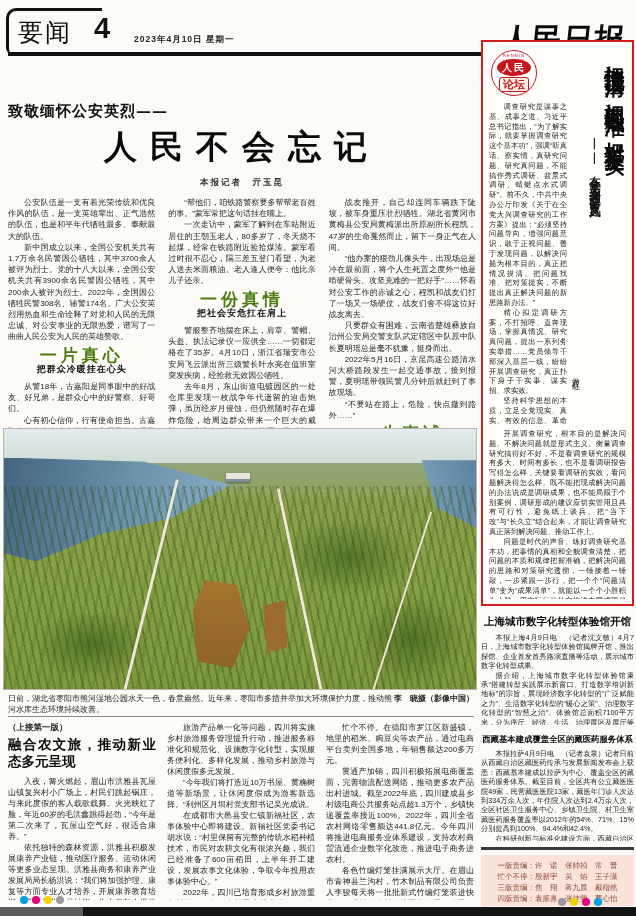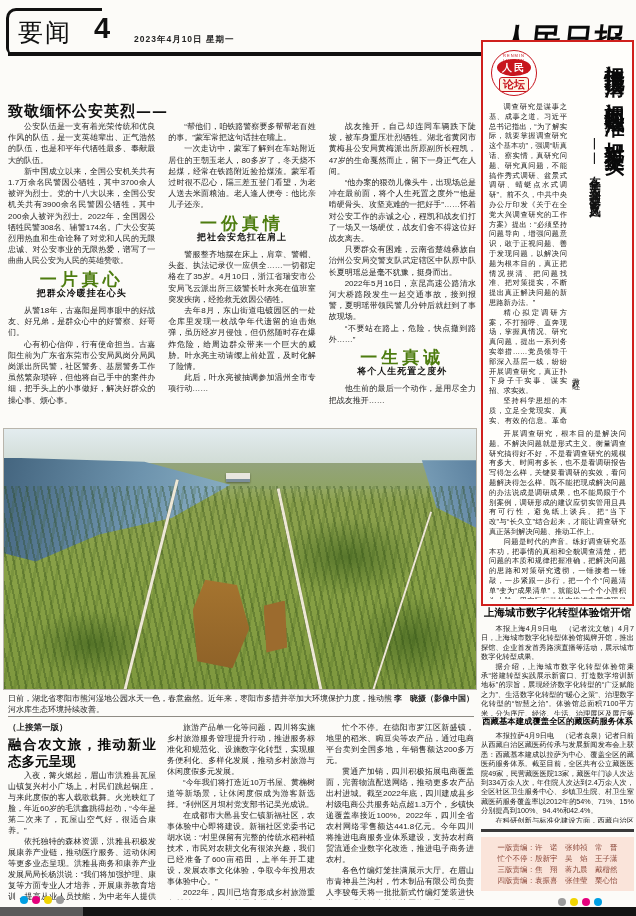--- a/index.html
+++ b/index.html
@@ -41,40 +41,40 @@
   .ph-dirt2 { position:absolute; left:55%; bottom:14%; width:5%; height:20%; background:#9c6b2e; clip-path:polygon(0 10%,90% 0,100% 90%,12% 100%); }
   .ph-build { position:absolute; left:47%; top:17%; width:24px; height:9px; background:#e8e6df; border-bottom:3px solid #7b8e9a; box-shadow:0 1px 2px rgba(0,0,0,.4); }
   .caption { position:absolute; left:8px; top:694px; width:466px; font-size:8px; line-height:10.5px; color:#222; }
   .caption .credit { float:right; font-weight:bold; }
 
   
   .bl-rule { position:absolute; left:8px; top:716px; width:466px; height:1px; background:#8e8b84; }
   .bottom-section { position:absolute; left:8px; top:722px; width:466px; height:178px; overflow:hidden; display:flex; gap:11px; }
   .bcol { flex:1; font-size:8px; line-height:11px; color:#1e1e1e; text-align:justify; overflow:hidden; }
   .cont-note { font-size:8.5px; font-weight:bold; margin-bottom:3px; }
-  .cont-title { font-size:13.5px; font-weight:bold; line-height:17px; margin:2px 0 0; color:#0a0a0a; }
+  .cont-title { font-size:13.5px; font-weight:bold; line-height:17px; margin:2px 0 6px; color:#0a0a0a; }
   .dots { position:absolute; display:flex; gap:4px; }
   .dots-bl { left:20px; top:896px; }
   .dots-br { left:558px; top:898px; }
   .dot { width:8px; height:8px; border-radius:50%; }
 
   
   .right-col { position:absolute; left:481px; top:40px; width:153px; height:866px; overflow:hidden; }
   .forum-box { position:relative; width:153px; height:566px; border:2.5px solid #d0201d; background:#fffefb; overflow:hidden; }
   .forum-logo { position:absolute; left:8px; top:8px; width:46px; height:46px; border:1.5px solid #c8161e; border-radius:50%; background:#fff; }
   .forum-ring { position:absolute; top:2px; width:100%; text-align:center; font-size:4px; color:#c8161e; letter-spacing:1px; }
   .forum-seal { position:absolute; top:8px; left:5px; right:5px; height:17px; background:#c8161e; border-radius:50%; color:#fff; font-size:10px; font-weight:bold; text-align:center; line-height:17px; letter-spacing:2px; }
   .forum-lt { position:absolute; bottom:3px; left:7px; right:7px; text-align:center; color:#c8161e; font-weight:bold; font-size:11px; border:1px solid #c8161e; border-radius:3px; line-height:13px; background:#fdf3e4; }
   .forum-left { position:absolute; left:6px; top:60px; width:78px; height:322px; font-size:7.3px; line-height:9.8px; color:#222; text-align:justify; overflow:hidden; }
   .forum-title { position:absolute; right:3px; top:8px; height:384px; writing-mode:vertical-rl; font-size:20px; font-weight:bold; letter-spacing:3px; color:#0a0a0a; font-family:"DejaVu Sans",sans-serif; }
   .forum-sub { position:absolute; right:30px; top:96px; height:300px; writing-mode:vertical-rl; font-size:11.5px; font-weight:bold; letter-spacing:3px; color:#111; }
   .forum-author { position:absolute; right:52px; top:330px; writing-mode:vertical-rl; font-size:8px; color:#222; letter-spacing:2px; }
   .forum-bottom { position:absolute; left:6px; right:6px; bottom:5px; height:170px; font-size:7.3px; line-height:9.8px; color:#222; text-align:justify; overflow:hidden; }
 
-  .r-article { margin-top:0; }
+  .r-article { margin-top:9px; }
   .r-title { font-size:10.5px; font-weight:bold; text-align:center; color:#0a0a0a; white-space:nowrap; letter-spacing:0; }
   .r-title2 { font-size:8.4px; font-weight:bold; text-align:center; color:#0a0a0a; white-space:nowrap; }
   .r-body { margin-top:4px; font-size:7.2px; line-height:9.4px; color:#222; text-align:justify; overflow:hidden; }
   .r-body-sh { height:92px; }
   .r-body-xz { height:92px; }
   .r-divider { margin-top:6px; height:3px; background:#3a3a3a; }
   .editors { margin-top:5px; background:#fae4da; padding:5px 4px; font-size:7.5px; line-height:11px; color:#8c4a3c; text-align:center; }
 </style>
 </head>
 <body>
@@ -85,20 +85,22 @@
     <div class="hdr-bracket"></div>
     <div class="hdr-rule"></div>
     <div class="hdr-section">要闻</div>
     <div class="hdr-page">4</div>
     <div class="hdr-date">2023年4月10日 星期一</div>
     <div class="masthead">人民日报</div>
   </div>
 
   <div class="main-article">
     <div class="kicker">致敬缅怀公安英烈——</div>
+    <div class="headline">人民不会忘记</div>
+    <div class="byline">本报记者　亓玉昆</div>
     <div class="cols">
       <div class="col">
           <p class="pp">公安队伍是一支有着光荣传统和优良作风的队伍，是一支英雄辈出、正气浩然的队伍，也是和平年代牺牲最多、奉献最大的队伍。</p>
           <p class="pp">新中国成立以来，全国公安机关共有1.7万余名民警因公牺牲，其中3700余人被评为烈士。党的十八大以来，全国公安机关共有3900余名民警因公牺牲，其中200余人被评为烈士。2022年，全国因公牺牲民警308名、辅警174名。广大公安英烈用热血和生命诠释了对党和人民的无限忠诚、对公安事业的无限热爱，谱写了一曲曲人民公安为人民的英雄赞歌。</p>
           <div class="subhead">
             <div class="sh-main">一片真心</div>
             <div class="sh-sub">把群众冷暖挂在心头</div>
           </div>
           <p class="pp">从警18年，古嘉阳是同事眼中的好战友、好兄弟，是群众心中的好警察、好哥们。</p>
           <p class="pp">心有初心信仰，行有使命担当。古嘉阳生前为广东省东莞市公安局凤岗分局凤岗派出所民警，社区警务、基层警务工作虽然繁杂琐碎，但他将自己手中的案件办细，把手头上的小事做好，解决好群众的操心事、烦心事。</p>

